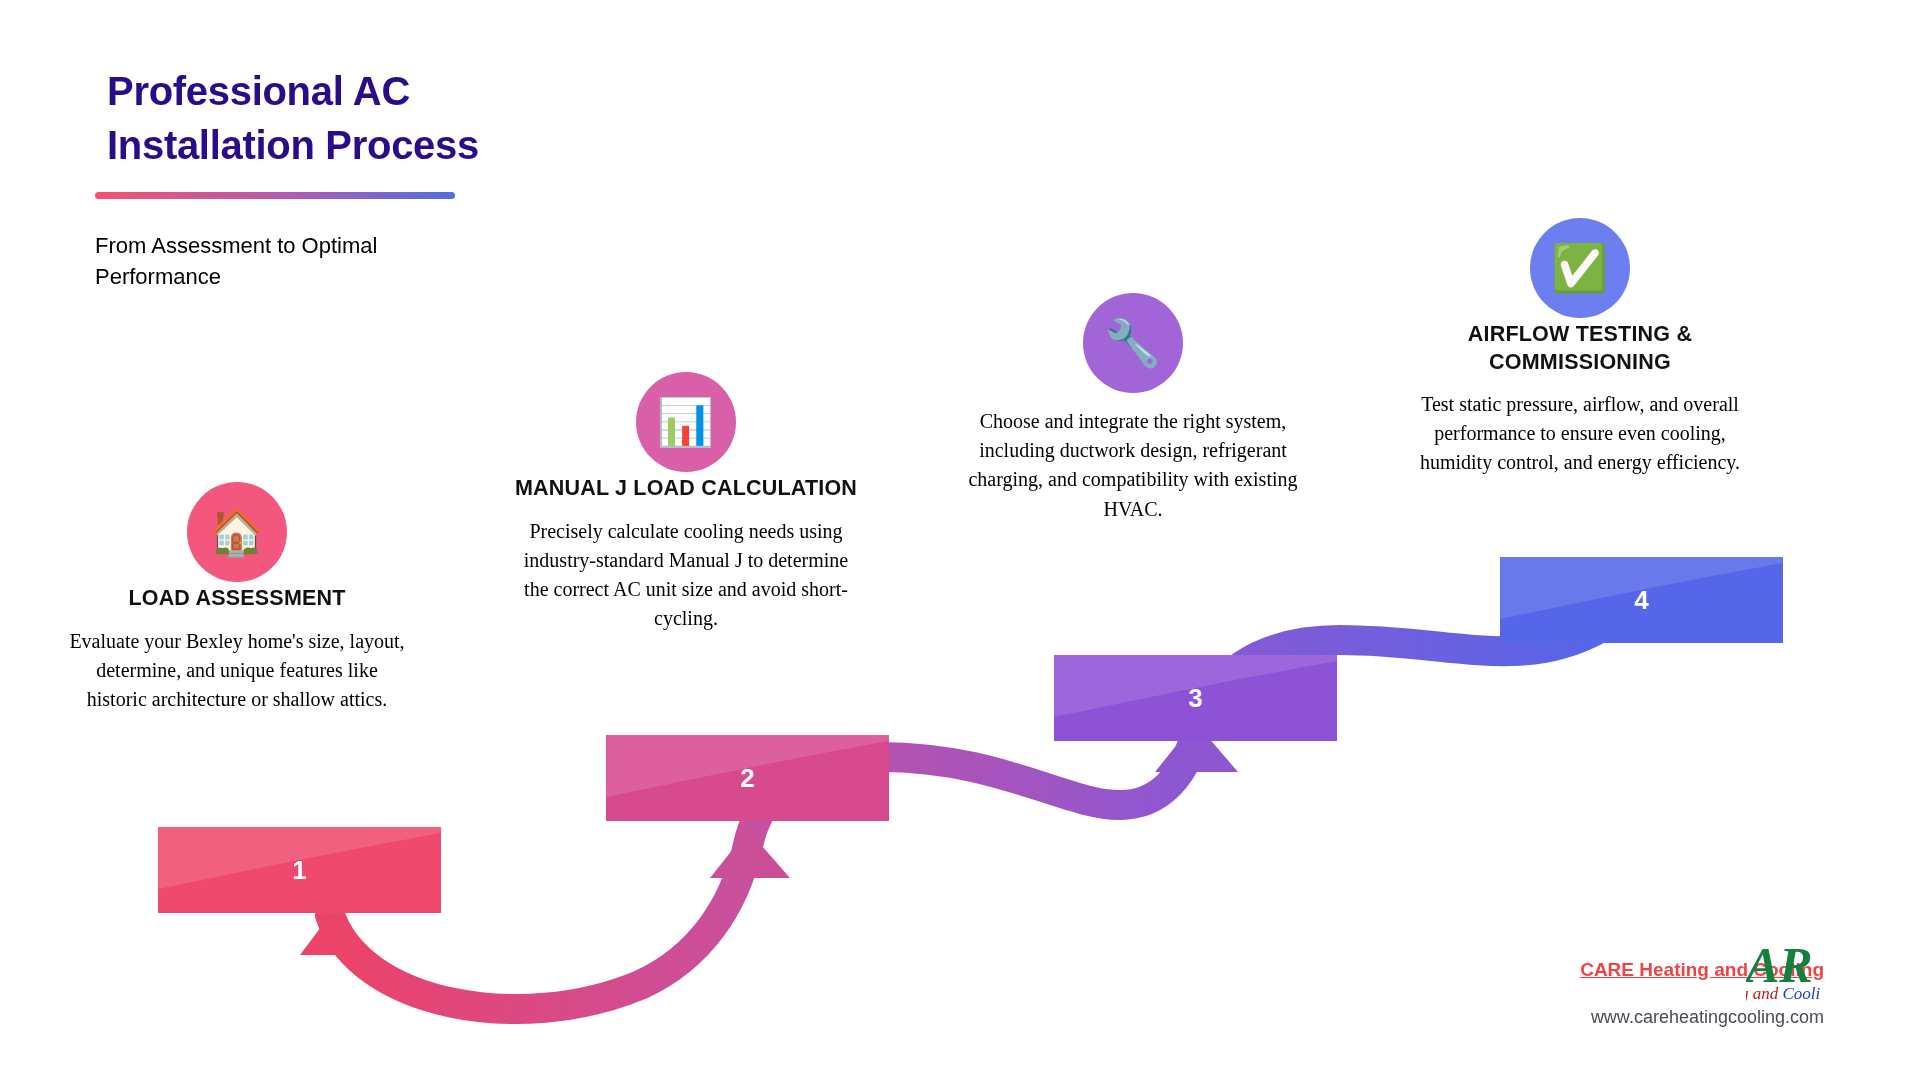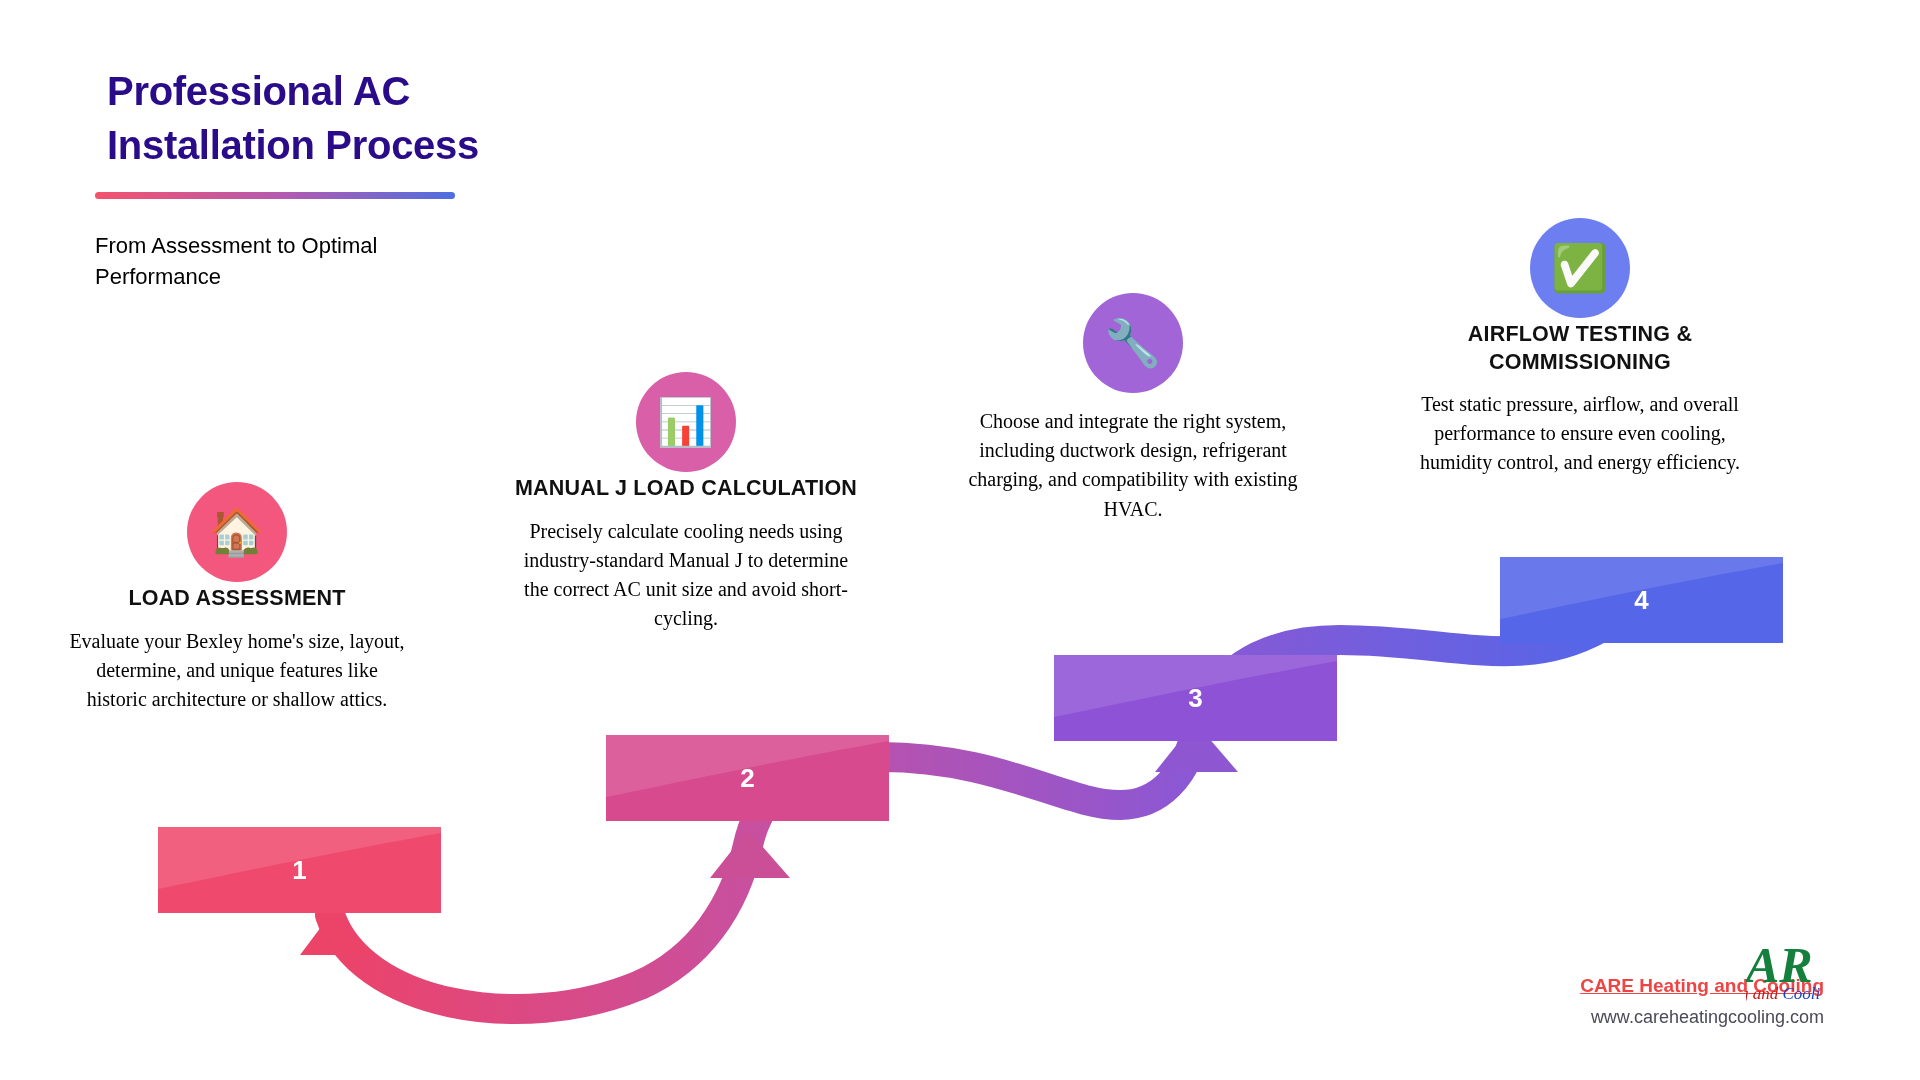--- a/index.html
+++ b/index.html
@@ -128,21 +128,21 @@
   }
   #footer-brand {
     font-size: 19px;
     font-weight: bold;
     color: #ef4444;
     text-decoration: underline;
   }
   #footer-url {
     font-size: 18px;
     color: #4a4a58;
-    margin-top: 10px;
+    margin-top: 26px;
   }
   #footer-logo {
     position: absolute;
     right: -8px;
     bottom: 14px;
     width: 86px;
     height: 74px;
     overflow: hidden;
   }
   #footer-logo .logo-mark {

